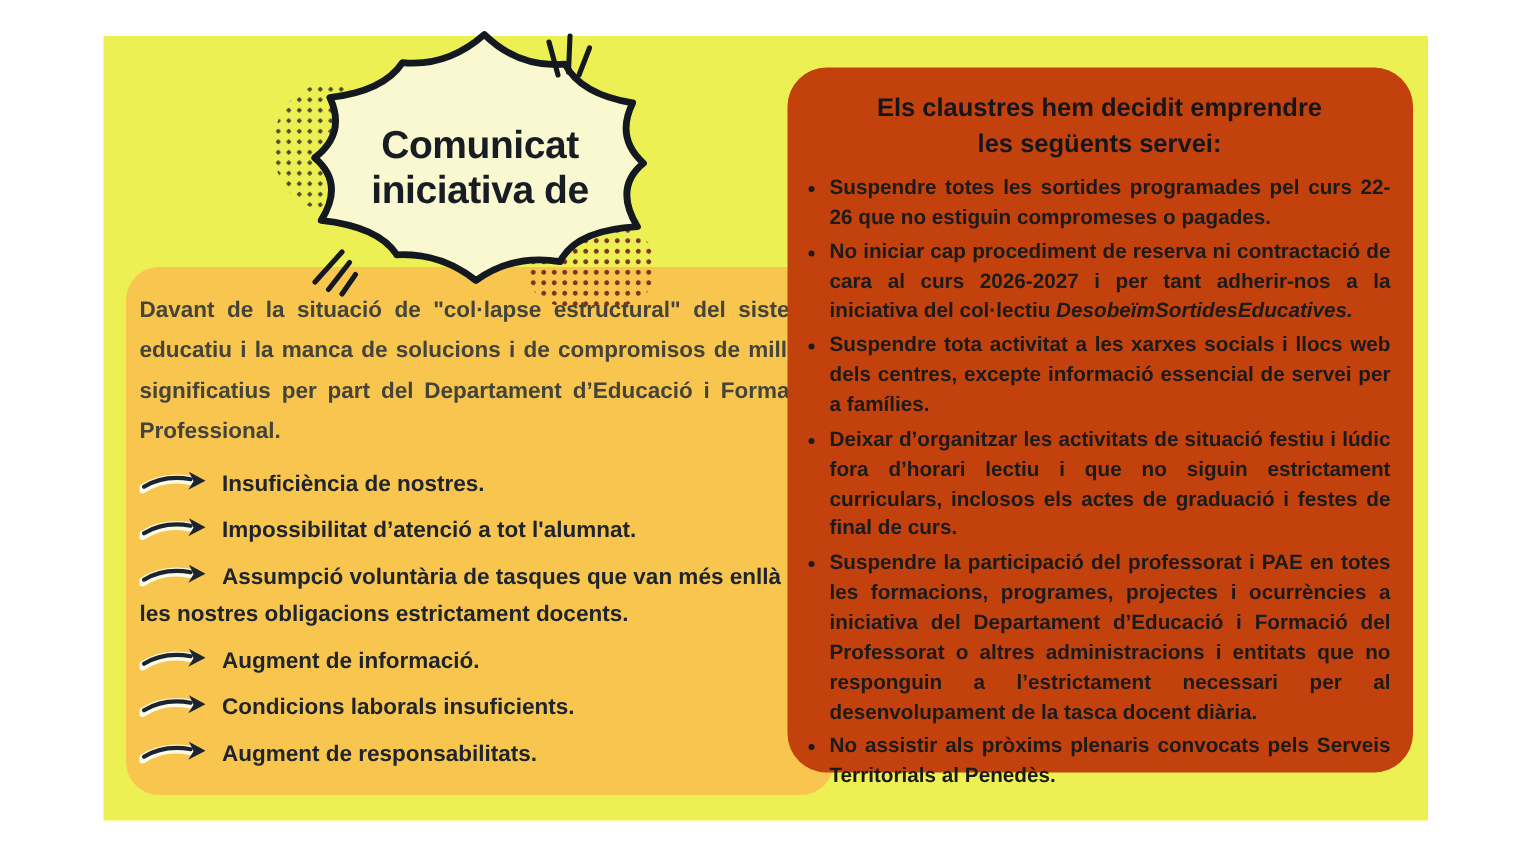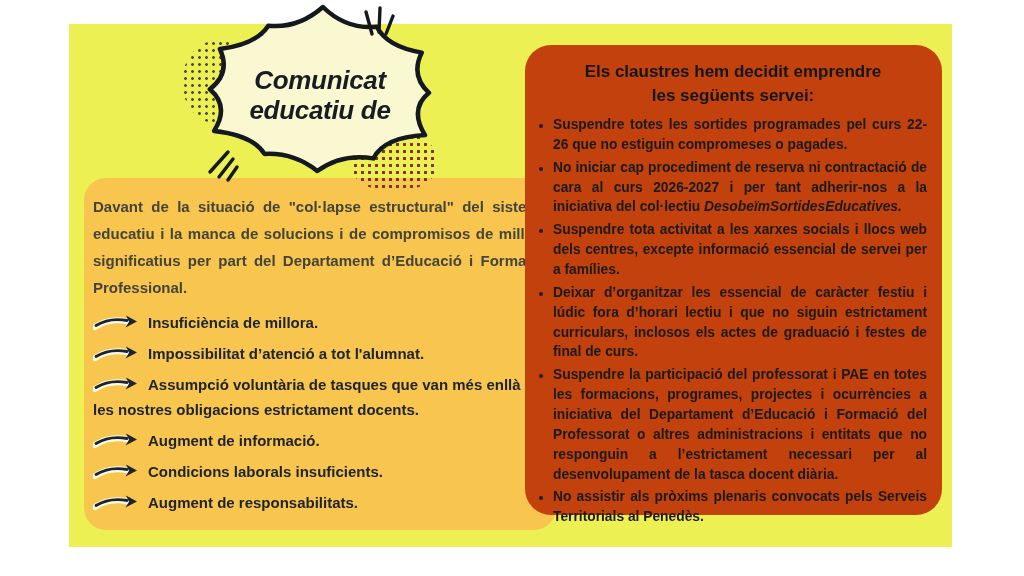--- a/index.html
+++ b/index.html
@@ -3,21 +3,21 @@
 <meta charset="utf-8">
 <style>
   html,body{margin:0;padding:0;background:#ffffff;}
   .canvas{
     position:relative;width:1024px;height:576px;background:#ffffff;
     overflow:hidden;font-family:"Liberation Sans",sans-serif;
   }
   .bg{position:absolute;left:69px;top:24px;width:883px;height:523px;background:#edf052;}
 
   
-  .badge{position:absolute;left:196px;top:2px;width:248px;height:180px;z-index:3;font-style:italic;}
+  .badge{position:absolute;left:196px;top:18px;width:248px;height:180px;z-index:3;}
   .dots{position:absolute;border-radius:50%;}
   .dots-tl{
     left:-14px;top:38px;width:72px;height:84px;
     background-image:radial-gradient(rgba(45,45,30,.85) 1.3px,transparent 1.5px);
     background-size:7px 7px;
   }
   .dots-br{
     left:156px;top:132px;width:84px;height:56px;border-radius:40%;
     background-image:radial-gradient(#7c3222 1.4px,transparent 1.6px);
     background-size:7px 7px;
@@ -96,34 +96,34 @@
     <svg class="sparkle sparkle-bl" width="38" height="40" viewBox="0 0 38 40">
       <g stroke="#14191f" stroke-width="3.4" stroke-linecap="round" fill="none">
         <line x1="26" y1="4" x2="8" y2="24"></line>
         <line x1="31" y1="11" x2="17" y2="29"></line>
         <line x1="35" y1="19" x2="26" y2="32"></line>
       </g>
     </svg>
 
     <div class="badge-title">
       <span>Comunicat</span>
-      <span>educatiu de</span>
+      <span>iniciativa de</span>
     </div>
   </div>
 
   <div class="left-box">
     <p class="intro">Davant de la situació de "col·lapse estructural" del sistema educatiu i la manca de solucions i de compromisos de millora significatius per part del Departament d’Educació i Formació Professional.</p>
 
     <div class="l-list">
       <div class="l-item">
         <svg class="arrow-ic" width="46" height="18" viewBox="0 0 46 18">
           <path d="M2 14 C 12 7.5, 23 6, 35 8.5" stroke="#fafae8" stroke-width="6" fill="none" stroke-linecap="round"></path>
           <path d="M3 12.5 C 13 6.5, 23 5.5, 34 7.5" stroke="#1d242e" stroke-width="2.8" fill="none" stroke-linecap="round"></path>
           <path d="M33 2.5 L44 8.5 L32.5 14.5 L36 8.8 Z" fill="#1d242e"></path>
-        </svg><span>Insuficiència de millora.</span>
+        </svg><span>Insuficiència de nostres.</span>
       </div>
       <div class="l-item">
         <svg class="arrow-ic" width="46" height="18" viewBox="0 0 46 18">
           <path d="M2 14 C 12 7.5, 23 6, 35 8.5" stroke="#fafae8" stroke-width="6" fill="none" stroke-linecap="round"></path>
           <path d="M3 12.5 C 13 6.5, 23 5.5, 34 7.5" stroke="#1d242e" stroke-width="2.8" fill="none" stroke-linecap="round"></path>
           <path d="M33 2.5 L44 8.5 L32.5 14.5 L36 8.8 Z" fill="#1d242e"></path>
         </svg><span>Impossibilitat d’atenció a tot l'alumnat.</span>
       </div>
       <div class="l-item">
         <svg class="arrow-ic" width="46" height="18" viewBox="0 0 46 18">
@@ -158,18 +158,18 @@
 
   <div class="right-box">
     <div class="r-heading">
       <span>Els claustres hem decidit emprendre</span>
       <span>les següents servei:</span>
     </div>
     <ul class="r-list">
       <li><span>Suspendre totes les sortides programades pel curs 22-26 que no estiguin compromeses o pagades.</span></li>
       <li><span>No iniciar cap procediment de reserva ni contractació de cara al curs 2026-2027 i per tant adherir-nos a la iniciativa del col·lectiu </span><span class="em">DesobeïmSortidesEducatives.</span></li>
       <li><span>Suspendre tota activitat a les xarxes socials i llocs web dels centres, excepte informació essencial de servei per a famílies.</span></li>
-      <li><span>Deixar d’organitzar les essencial de caràcter festiu i lúdic fora d’horari lectiu i que no siguin estrictament curriculars, inclosos els actes de graduació i festes de final de curs.</span></li>
+      <li><span>Deixar d’organitzar les activitats de situació festiu i lúdic fora d’horari lectiu i que no siguin estrictament curriculars, inclosos els actes de graduació i festes de final de curs.</span></li>
       <li><span>Suspendre la participació del professorat i PAE en totes les formacions, programes, projectes i ocurrències a iniciativa del Departament d’Educació i Formació del Professorat o altres administracions i entitats que no responguin a l’estrictament necessari per al desenvolupament de la tasca docent diària.</span></li>
       <li><span>No assistir als pròxims plenaris convocats pels Serveis Territorials al Penedès.</span></li>
     </ul>
   </div>
 </div>
 
 </body></html>

